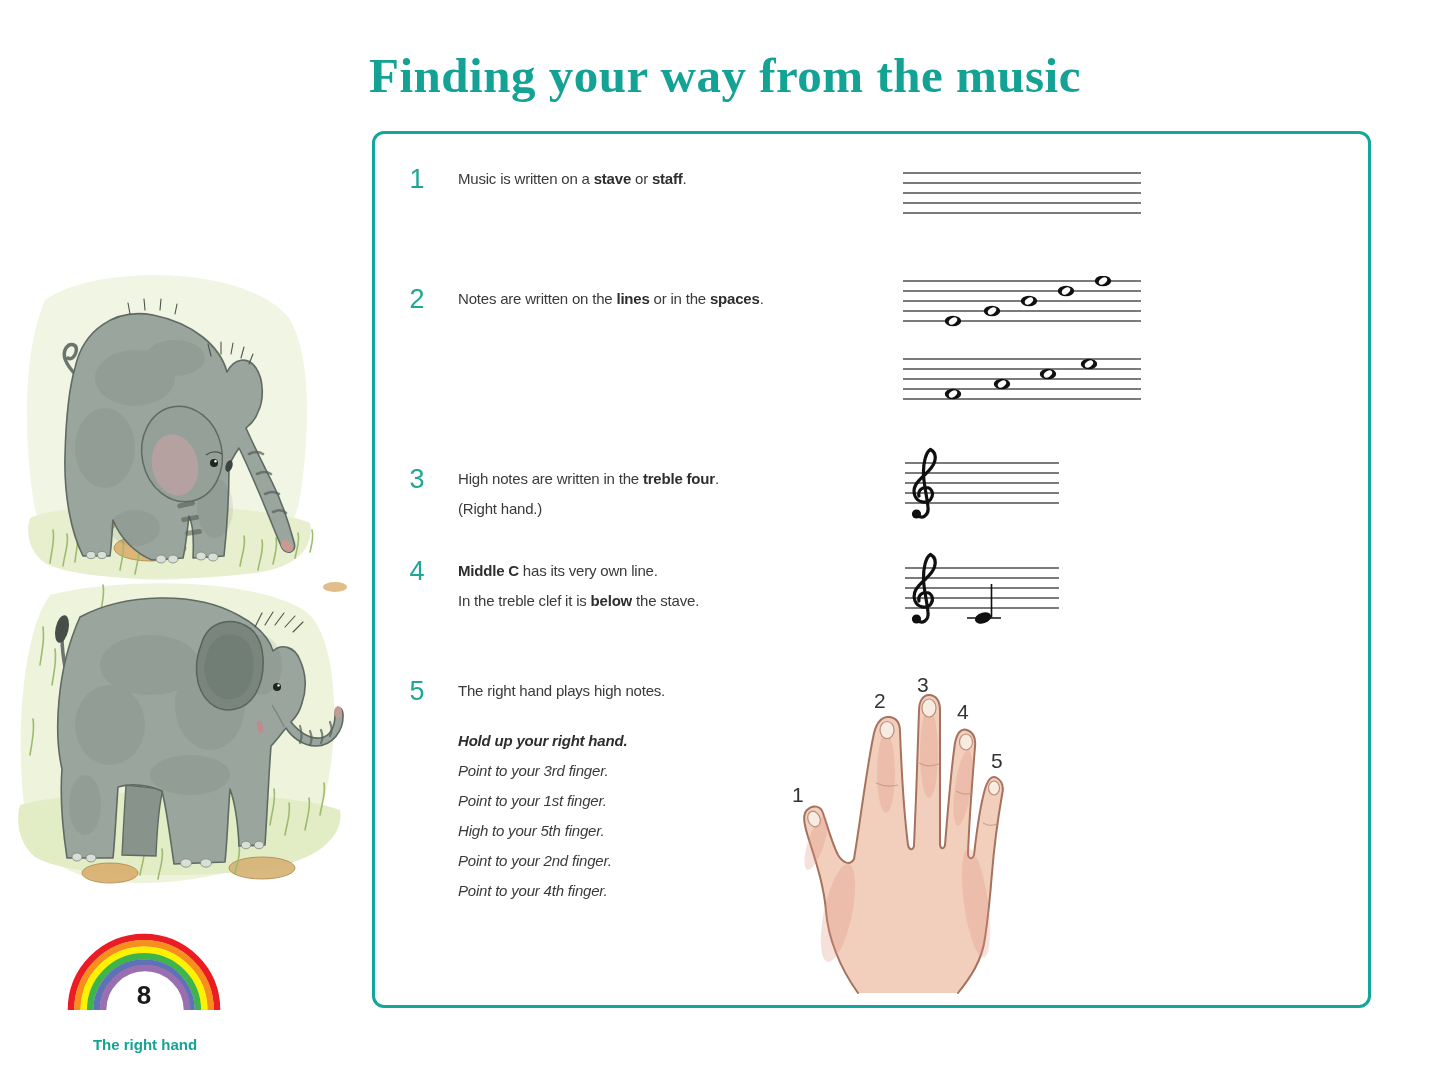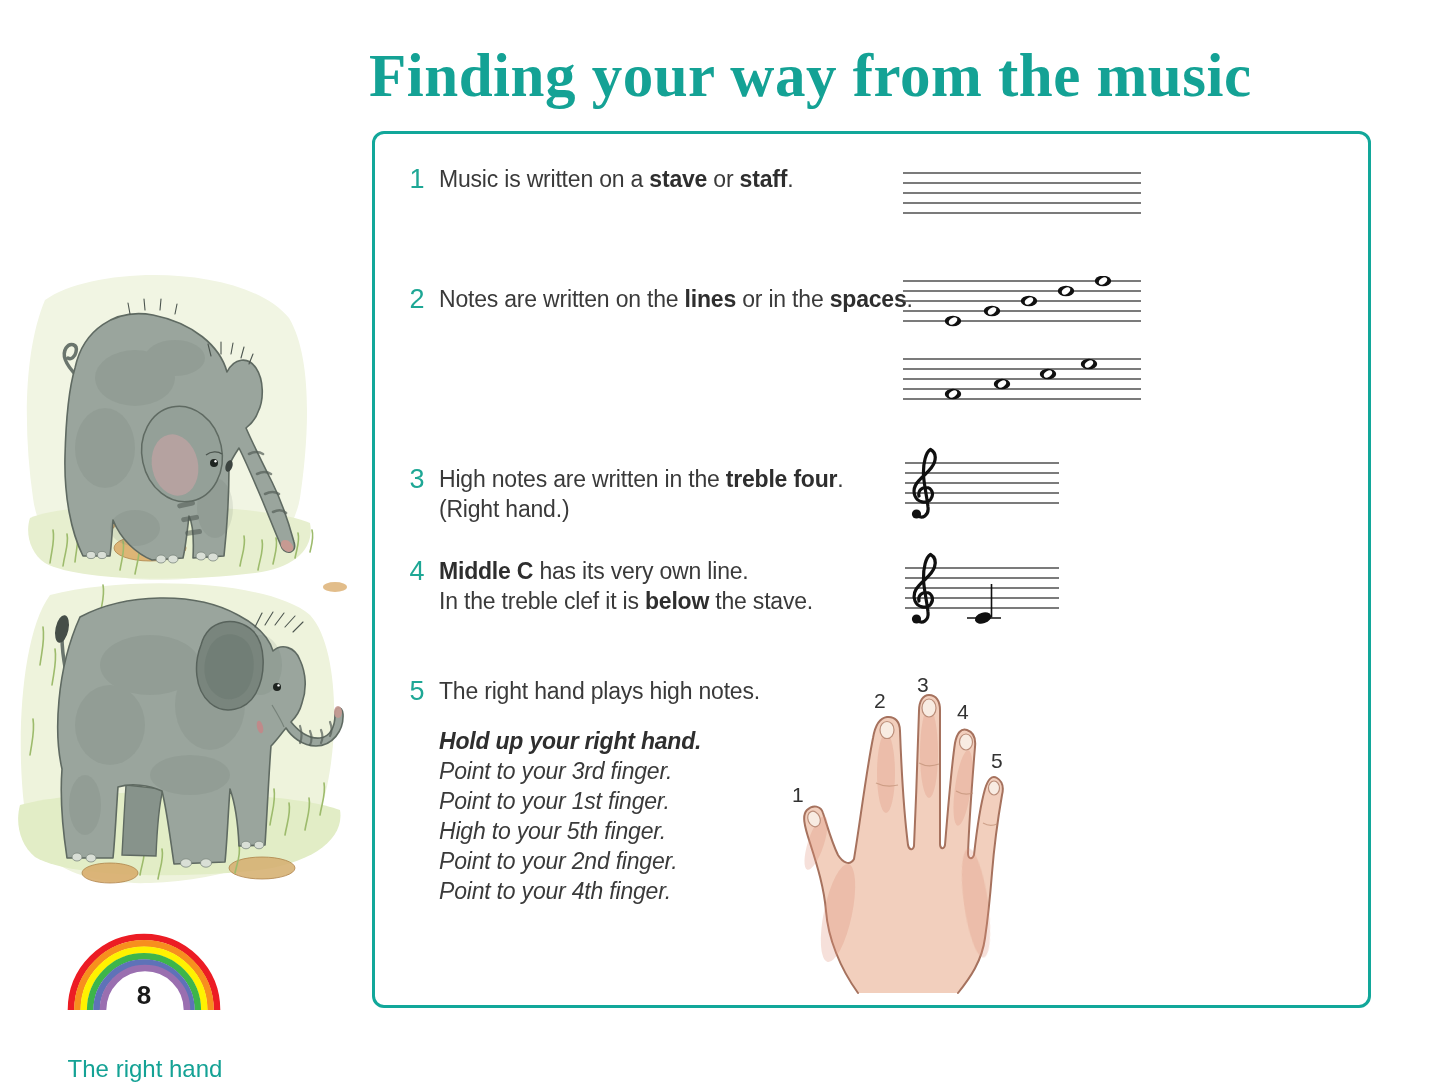--- a/index.html
+++ b/index.html
@@ -3,46 +3,46 @@
 <meta charset="utf-8">
 <style>
   html,body{margin:0;padding:0;}
   body{
     width:1445px;height:1085px;position:relative;background:#ffffff;
     font-family:"Liberation Sans", sans-serif;color:#3a3a3a;overflow:hidden;
   }
   .title{
     position:absolute;left:369px;top:48px;margin:0;
     font-family:"Liberation Serif", serif;font-weight:bold;
-    font-size:61px;line-height:56px;color:#14a295;letter-spacing:0.5px;
+    font-size:49px;line-height:56px;color:#14a295;letter-spacing:0.5px;
   }
   .panel{
     position:absolute;left:372px;top:131px;width:993px;height:871px;
     border:3px solid #12a79a;border-radius:12px;background:#ffffff;
   }
   .inum{
     position:absolute;left:401px;width:32px;text-align:center;
     font-size:27px;line-height:30px;color:#1ea795;
   }
   .itext{
-    position:absolute;left:439px;font-size:23px;line-height:30px;
+    position:absolute;left:458px;font-size:15px;line-height:30px;
     letter-spacing:-0.2px;color:#3a3a3a;white-space:nowrap;
   }
   .itext .b, .exheading{font-weight:bold;color:#2e2e2e;}
   .fig{position:absolute;}
   .finger-label{
     position:absolute;font-size:21px;line-height:22px;color:#333333;
   }
   .page-number{
     position:absolute;left:119px;top:981px;width:50px;text-align:center;
     font-size:26px;font-weight:bold;color:#1a1a1a;line-height:28px;
   }
   .footer-label{
-    position:absolute;left:58px;top:1056px;width:174px;text-align:center;
-    font-size:24px;font-weight:normal;color:#14a295;line-height:26px;
+    position:absolute;left:58px;top:1032px;width:174px;text-align:center;
+    font-size:15px;font-weight:bold;color:#14a295;line-height:26px;
   }
 </style>
 </head>
 <body>
 
 <div>
 
   <h1 class="title">Finding your way from the music</h1>
 
   <div class="panel"></div>

